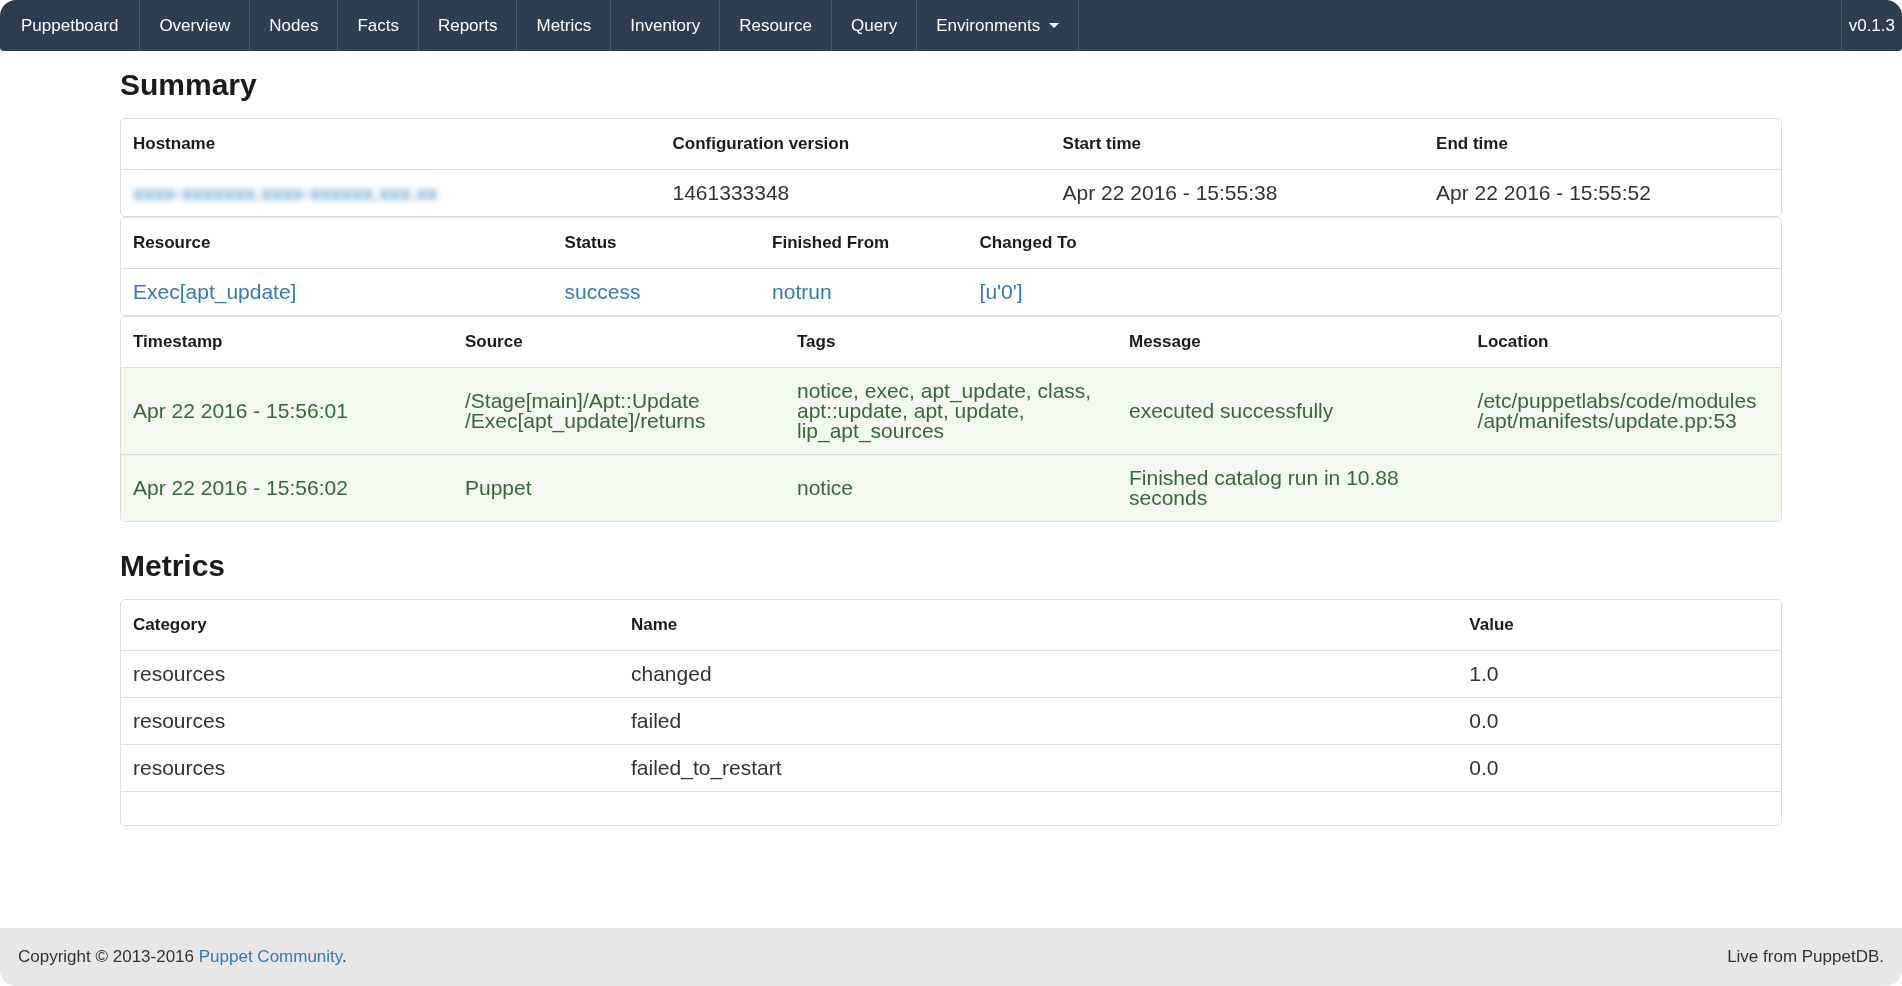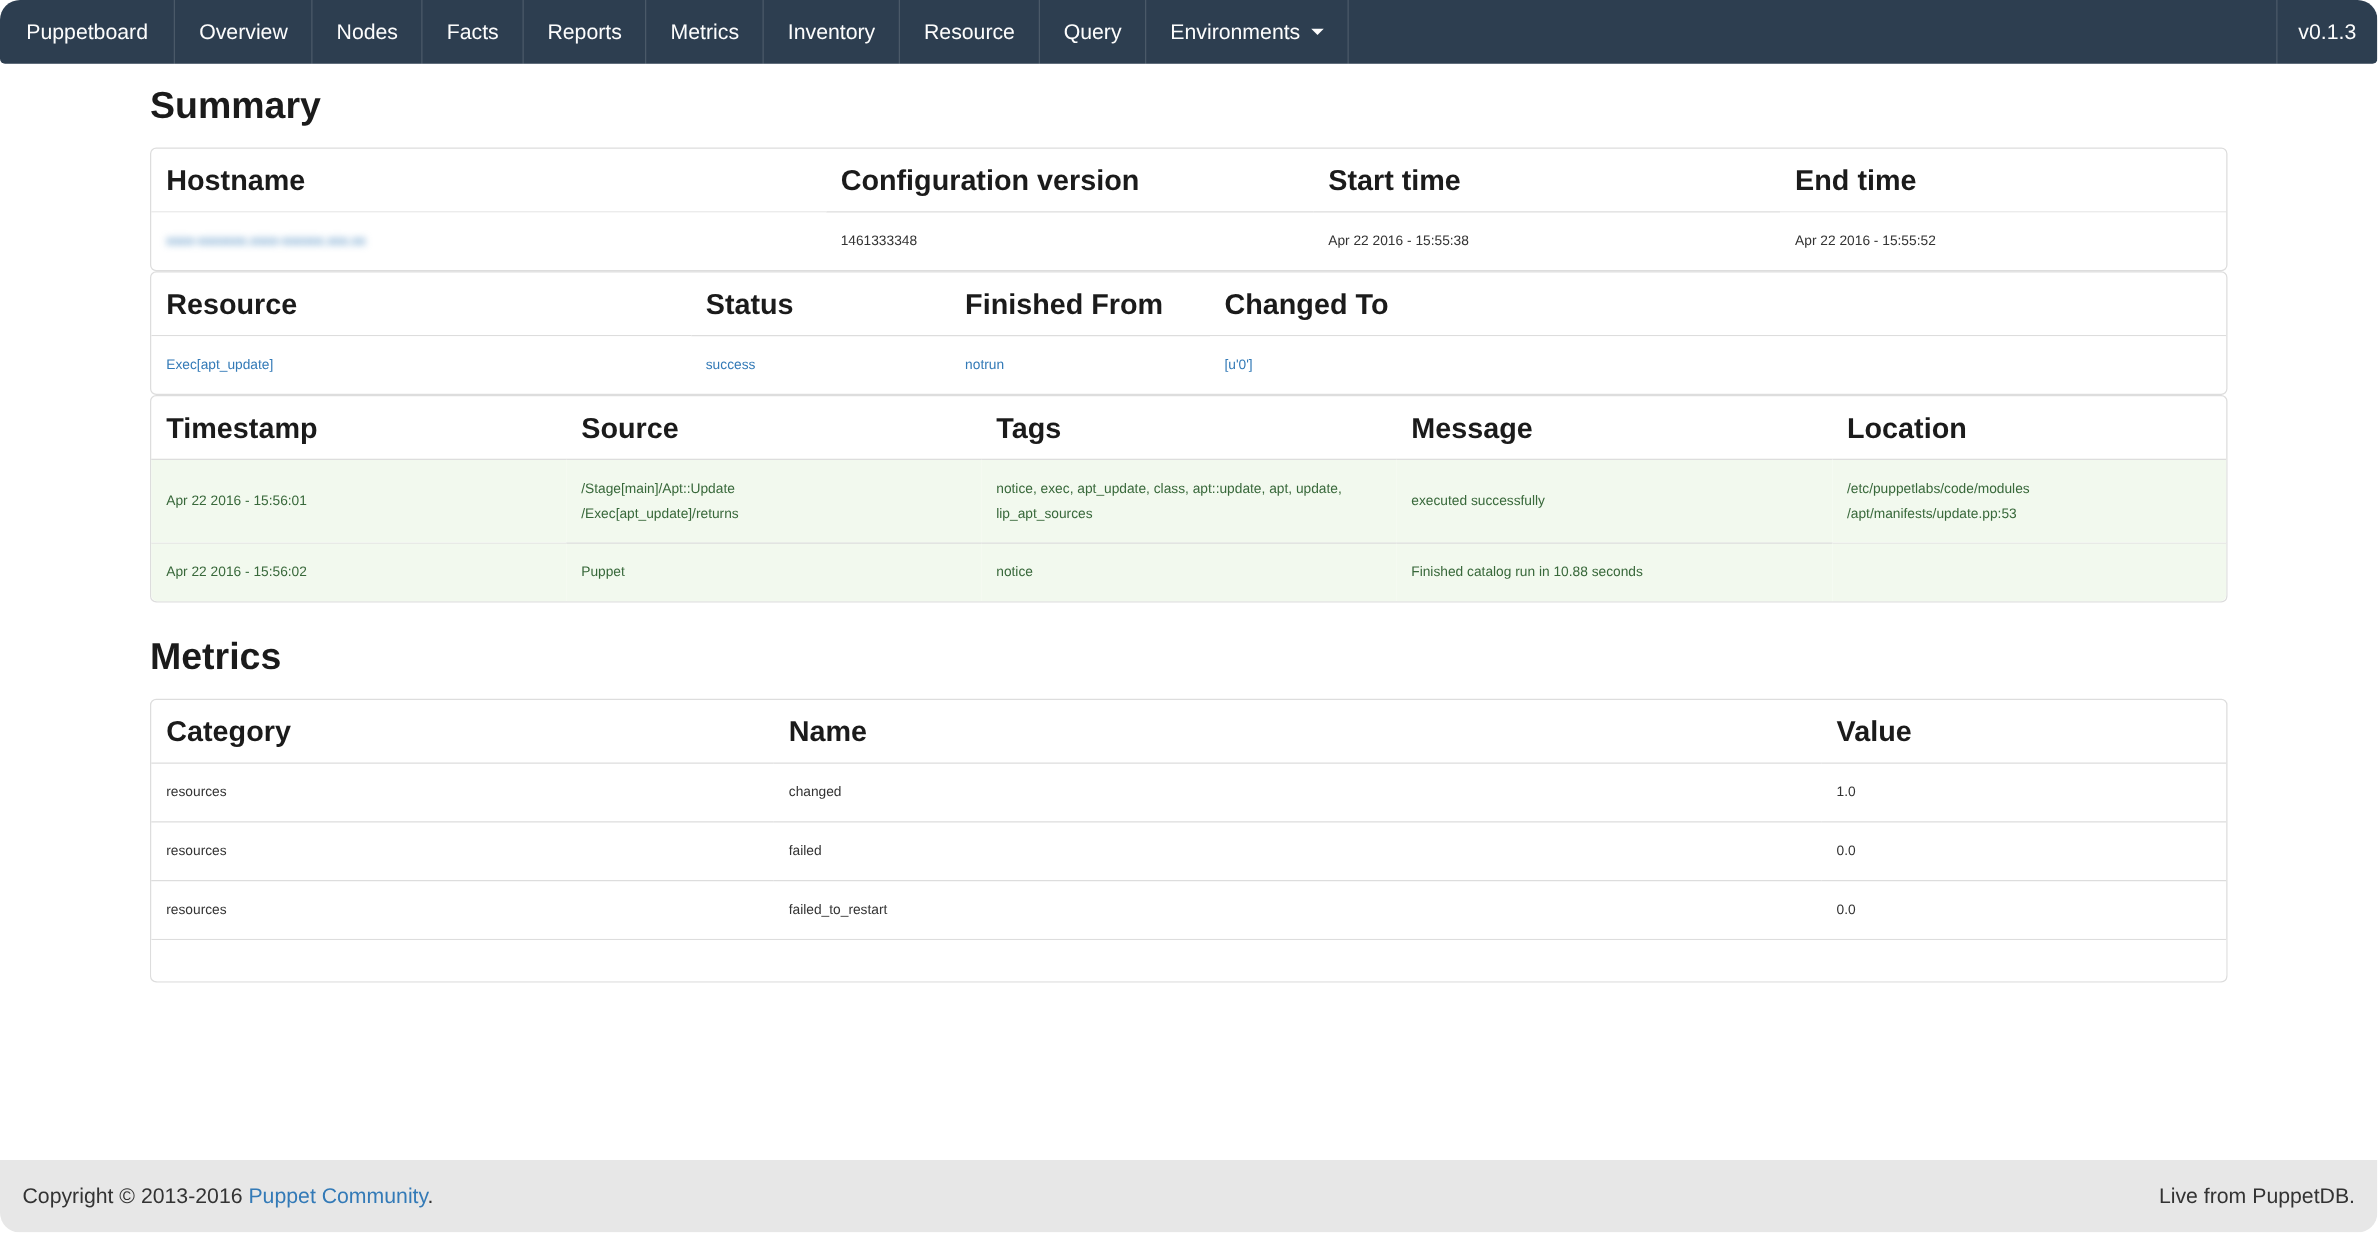--- a/index.html
+++ b/index.html
@@ -36,21 +36,21 @@
     text-decoration:none;
     border-right:1px solid rgba(255,255,255,.14);
     font-size:17px;
     cursor:pointer;
     white-space:nowrap;
   }
   .nav-brand{padding:0 21px;}
   .nav-spacer{flex:1;}
   .nav-version{
     display:flex;align-items:center;
-    padding:0 17px;
+    padding:0 7px;
     border-left:1px solid rgba(255,255,255,.14);
     font-size:17px;
   }
   .caret{
     display:inline-block;width:0;height:0;margin-left:9px;
     border-left:5px solid transparent;border-right:5px solid transparent;
     border-top:5px solid var(--navbar-text);
   }
 
   
@@ -63,24 +63,24 @@
   h2.first{margin-top:18px;}
 
   table.data{
     width:100%;
     border-collapse:separate;border-spacing:0;
     border:1px solid var(--table-border);
     border-radius:5px;
   }
   table.data th{
     text-align:left;font-weight:700;color:var(--heading-text);
-    padding:15px 12px;line-height:20px;font-size:23px;
+    padding:15px 12px;line-height:20px;font-size:17px;
   }
   table.data td{
-    padding:13px 12px;line-height:20px;font-size:11px;
+    padding:13px 12px;line-height:20px;font-size:21px;
     border-top:1px solid var(--table-border);
     vertical-align:middle;
   }
   table.data tbody tr:last-child td:first-child{border-bottom-left-radius:5px;}
   table.data tbody tr:last-child td:last-child{border-bottom-right-radius:5px;}
 
   a{color:var(--link);text-decoration:none;}
   .blur{filter:blur(3px);}
   .multiline{white-space:pre-line;}
 

